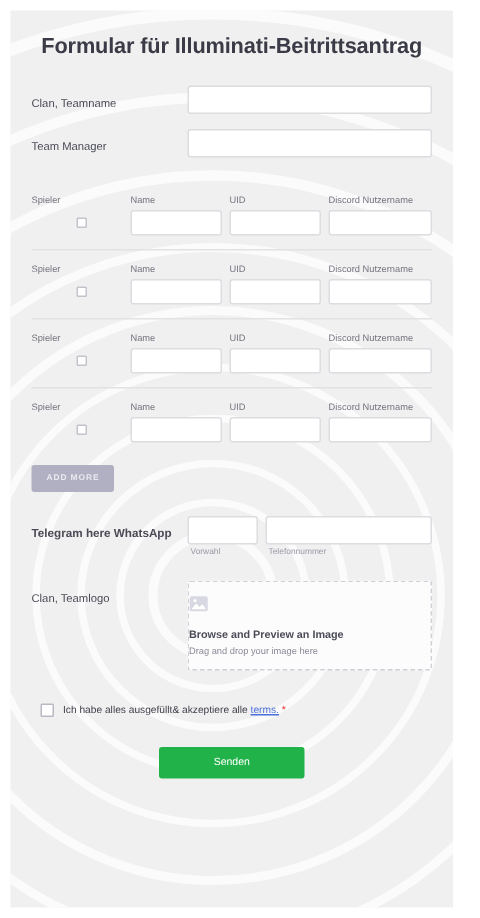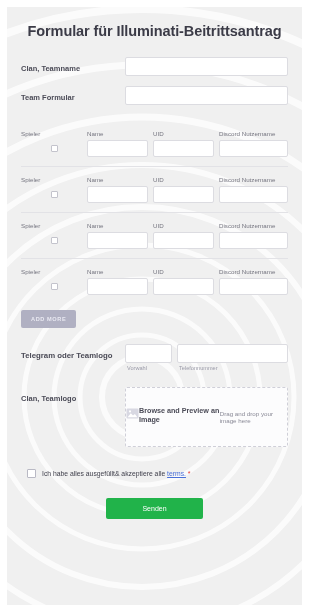--- a/index.html
+++ b/index.html
@@ -58,21 +58,20 @@
     align-items: flex-start;
     margin-bottom: 4px;
   }
   .field-label {
     width: 104px;
     flex: 0 0 104px;
     font-size: 7.5px;
     color: #4b4b57;
     padding-top: 7px;
     line-height: 1.3;
-    font-weight: bold;
   }
   .field-label.bold { font-weight: bold; font-size: 7.8px; }
   .field-ctrl { flex: 1; }
 
   .inp {
     width: 100%;
     height: 19px;
     background: #ffffff;
     border: 1px solid #dcdce1;
     border-radius: 2px;
@@ -147,22 +146,21 @@
 
   
   .upload-row { display: flex; align-items: flex-start; padding-top: 14px; }
   .upload-box {
     flex: 1;
     height: 60px;
     background: #fcfcfd;
     border: 1px dashed #cfcfd8;
     border-radius: 2px;
     display: flex;
-    flex-direction: row;
-    align-items: center;
+    flex-direction: column;
     justify-content: center;
   }
   .upload-icon { margin-bottom: 5px; }
   .upload-title {
     font-size: 7.2px;
     font-weight: bold;
     color: #4b4b57;
     margin-bottom: 4px;
   }
   .upload-sub { font-size: 6.2px; color: #8a8a97; }
@@ -227,21 +225,21 @@
 
       <div class="field-row">
         <div class="field-label">Clan, Teamname</div>
         <div class="field-ctrl">
           <input class="inp" type="text" value="" style="">
         </div>
       </div>
       <div class="spacer-6"></div>
 
       <div class="field-row">
-        <div class="field-label">Team Formular</div>
+        <div class="field-label">Team Manager</div>
         <div class="field-ctrl">
           <input class="inp" type="text" value="" style="">
         </div>
       </div>
       <div class="spacer-6"></div>
 
       <div class="spacer-6"></div>
 
 
       <div class="player-block">
@@ -337,21 +335,21 @@
               <input class="inp-sm" type="text" value="" style="">
             </div>
         </div>
       </div>
 
       <div class="addmore-wrap">
         <button class="addmore">ADD MORE</button>
       </div>
 
       <div class="phone-row">
-        <div class="field-label bold">Telegram oder Teamlogo</div>
+        <div class="field-label bold">Telegram here WhatsApp</div>
         <div class="field-ctrl">
           <div class="phone-inputs">
             <div class="phone-a">
                 <input class="inp" type="text" value="" style="">
               </div>
             <div class="phone-b">
                 <input class="inp" type="text" value="" style="">
               </div>
           </div>
           <div class="phone-hints">

